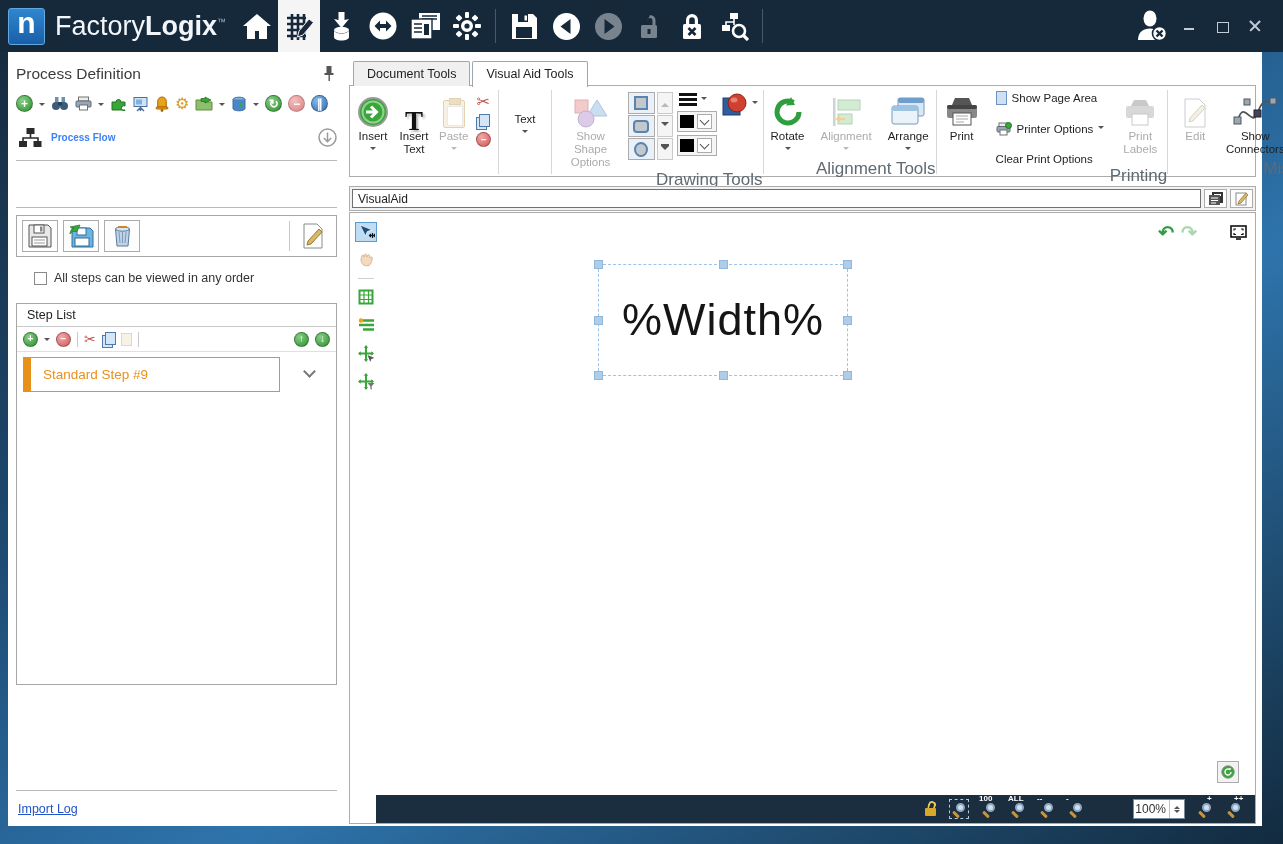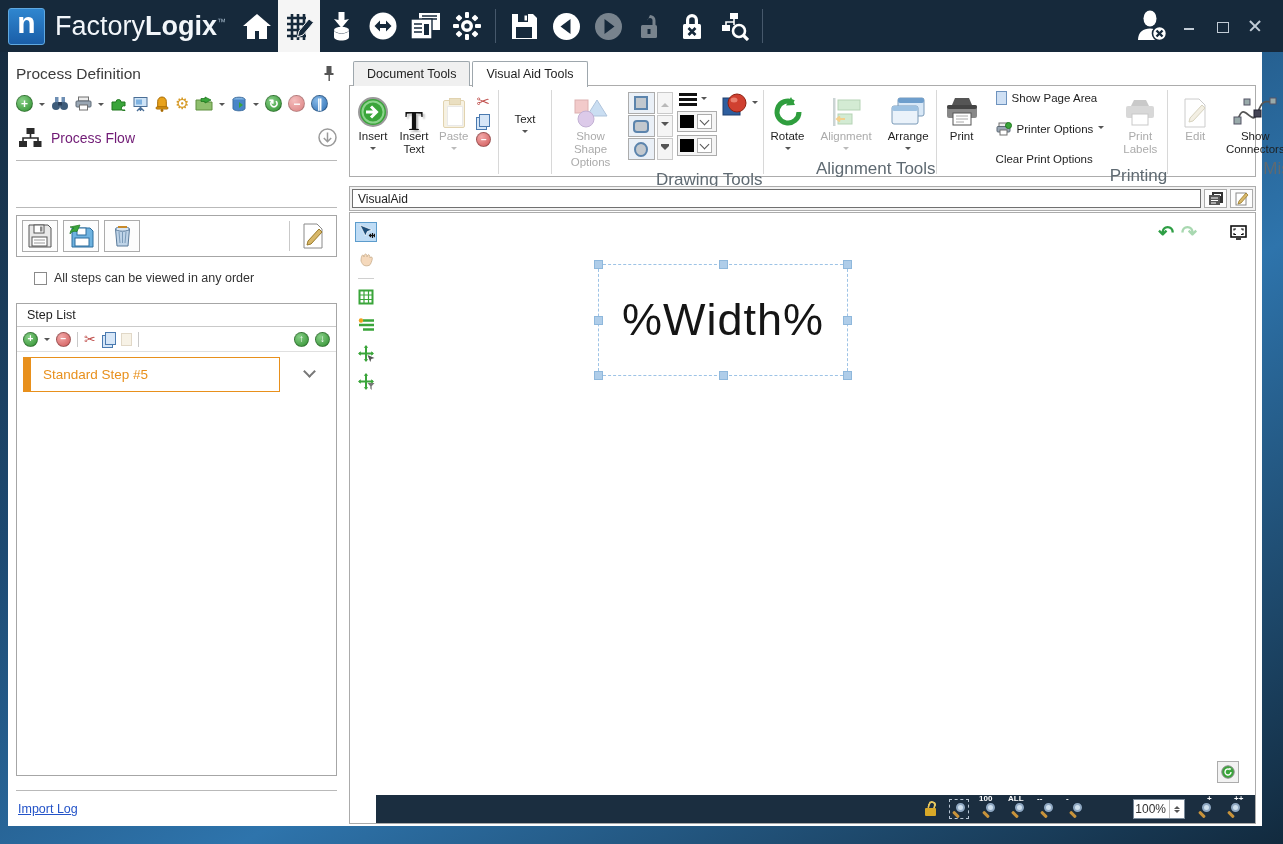--- a/index.html
+++ b/index.html
@@ -39,32 +39,32 @@
   .lp-tools{position:absolute;left:8px;top:38px;right:4px;display:flex;align-items:center;gap:6px}
   .cir{width:17px;height:17px;border-radius:50%;display:inline-flex;align-items:center;justify-content:center;
        color:#fff;font-size:12px;font-weight:bold;border:1px solid rgba(0,0,0,.28);flex:none;line-height:1}
   .cir.g{background:radial-gradient(circle at 35% 30%,#86CF86,#2E8F2E)}
   .cir.r{background:radial-gradient(circle at 35% 30%,#F2A8A8,#D05858)}
   .cir.b{background:radial-gradient(circle at 35% 30%,#86B9E8,#2E6FB4)}
   .cir.sm{width:15px;height:15px;font-size:10px}
   .caret{width:0;height:0;border:3.5px solid transparent;border-top-color:#555;margin-top:4px;flex:none}
   .gear-gold{font-size:16px;color:#D79B28;line-height:1}
   .pf-row{position:absolute;left:10px;top:70px;right:8px;display:flex;align-items:center;gap:9px}
-  .pf-row .lblb{font-weight:normal;font-size:14px;color:#701a75}
+  .pf-row .lblb{font-weight:bold;font-size:10px;color:#3b82f6}
   .pf-down{margin-left:auto;cursor:pointer}
   .hr1{position:absolute;left:8px;right:8px;top:103px;height:1px;background:#B9B9B9}
   .ed-row{position:absolute;left:12px;top:116px;right:8px;display:flex;align-items:center;gap:10px}
   .ed-row .lblb{font-weight:bold;font-size:14.5px;color:#222}
   .hr2{position:absolute;left:8px;right:8px;top:150px;height:1px;background:#B9B9B9}
   .edbar{position:absolute;left:8px;right:8px;top:158px;height:42px;border:1px solid #A6A6A6;display:flex;align-items:center;padding:0 5px;gap:5px}
   .sqbtn{width:36px;height:32px;border:1px solid #ACACAC;background:#FDFDFD;display:flex;align-items:center;justify-content:center;cursor:pointer}
   .edbar .vsep{width:1px;height:30px;background:#C9C9C9;margin-left:auto}
   .chk-row{position:absolute;left:26px;top:214px;display:flex;align-items:center;gap:7px}
   .chkbox{width:13px;height:13px;border:1px solid #8A8A8A;background:#fff;cursor:pointer;flex:none}
-  .steplist{position:absolute;left:8px;right:8px;top:246px;height:473px;border:1px solid #A6A6A6}
+  .steplist{position:absolute;left:8px;right:8px;top:246px;height:382px;border:1px solid #A6A6A6}
   .sl-head{height:23px;border-bottom:1px solid #C9C9C9;display:flex;align-items:center;padding-left:10px;font-size:12.5px;color:#222}
   .sl-tools{height:25px;border-bottom:1px solid #E0E0E0;display:flex;align-items:center;padding:0 6px;gap:6px}
   .sl-tools .vsep{width:1px;height:15px;background:#C9C9C9}
   .sl-right{margin-left:auto;display:flex;gap:6px}
   .glyph-cut{color:#C0504D;font-size:14px;line-height:1}
   .copy-ic{position:relative;width:13px;height:14px}
   .copy-ic::before,.copy-ic::after{content:"";position:absolute;width:9px;height:11px;border:1px solid #4A7AB0;background:#D6E6F7}
   .copy-ic::before{left:0;top:3px}.copy-ic::after{left:3px;top:0}
   .paste-ic{width:11px;height:13px;border:1px solid #C9B99A;background:#F2E8D2;opacity:.55}
   .step-item{position:absolute;left:6px;top:53px;width:257px;height:35px;border:1.5px solid #E8901C;background:#fff;
@@ -402,21 +402,21 @@
       <span class="copy-ic"></span>
       <span class="paste-ic"></span>
       <span class="vsep"></span>
       <span class="sl-right">
         <span class="cir g sm">↑</span>
         <span class="cir g sm">↓</span>
       </span>
     </div>
     <div class="step-item">
       <span class="bar"></span>
-      <span class="stxt">Standard Step #5</span>
+      <span class="stxt">Standard Step #9</span>
     </div>
     <span class="step-chev"></span>
   </div>
   <div class="hr3"></div>
   <a class="implog">Import Log</a>
 </aside>
 
 <section class="rp">
   <div class="tabs">
     <div class="tab">Document Tools</div>

